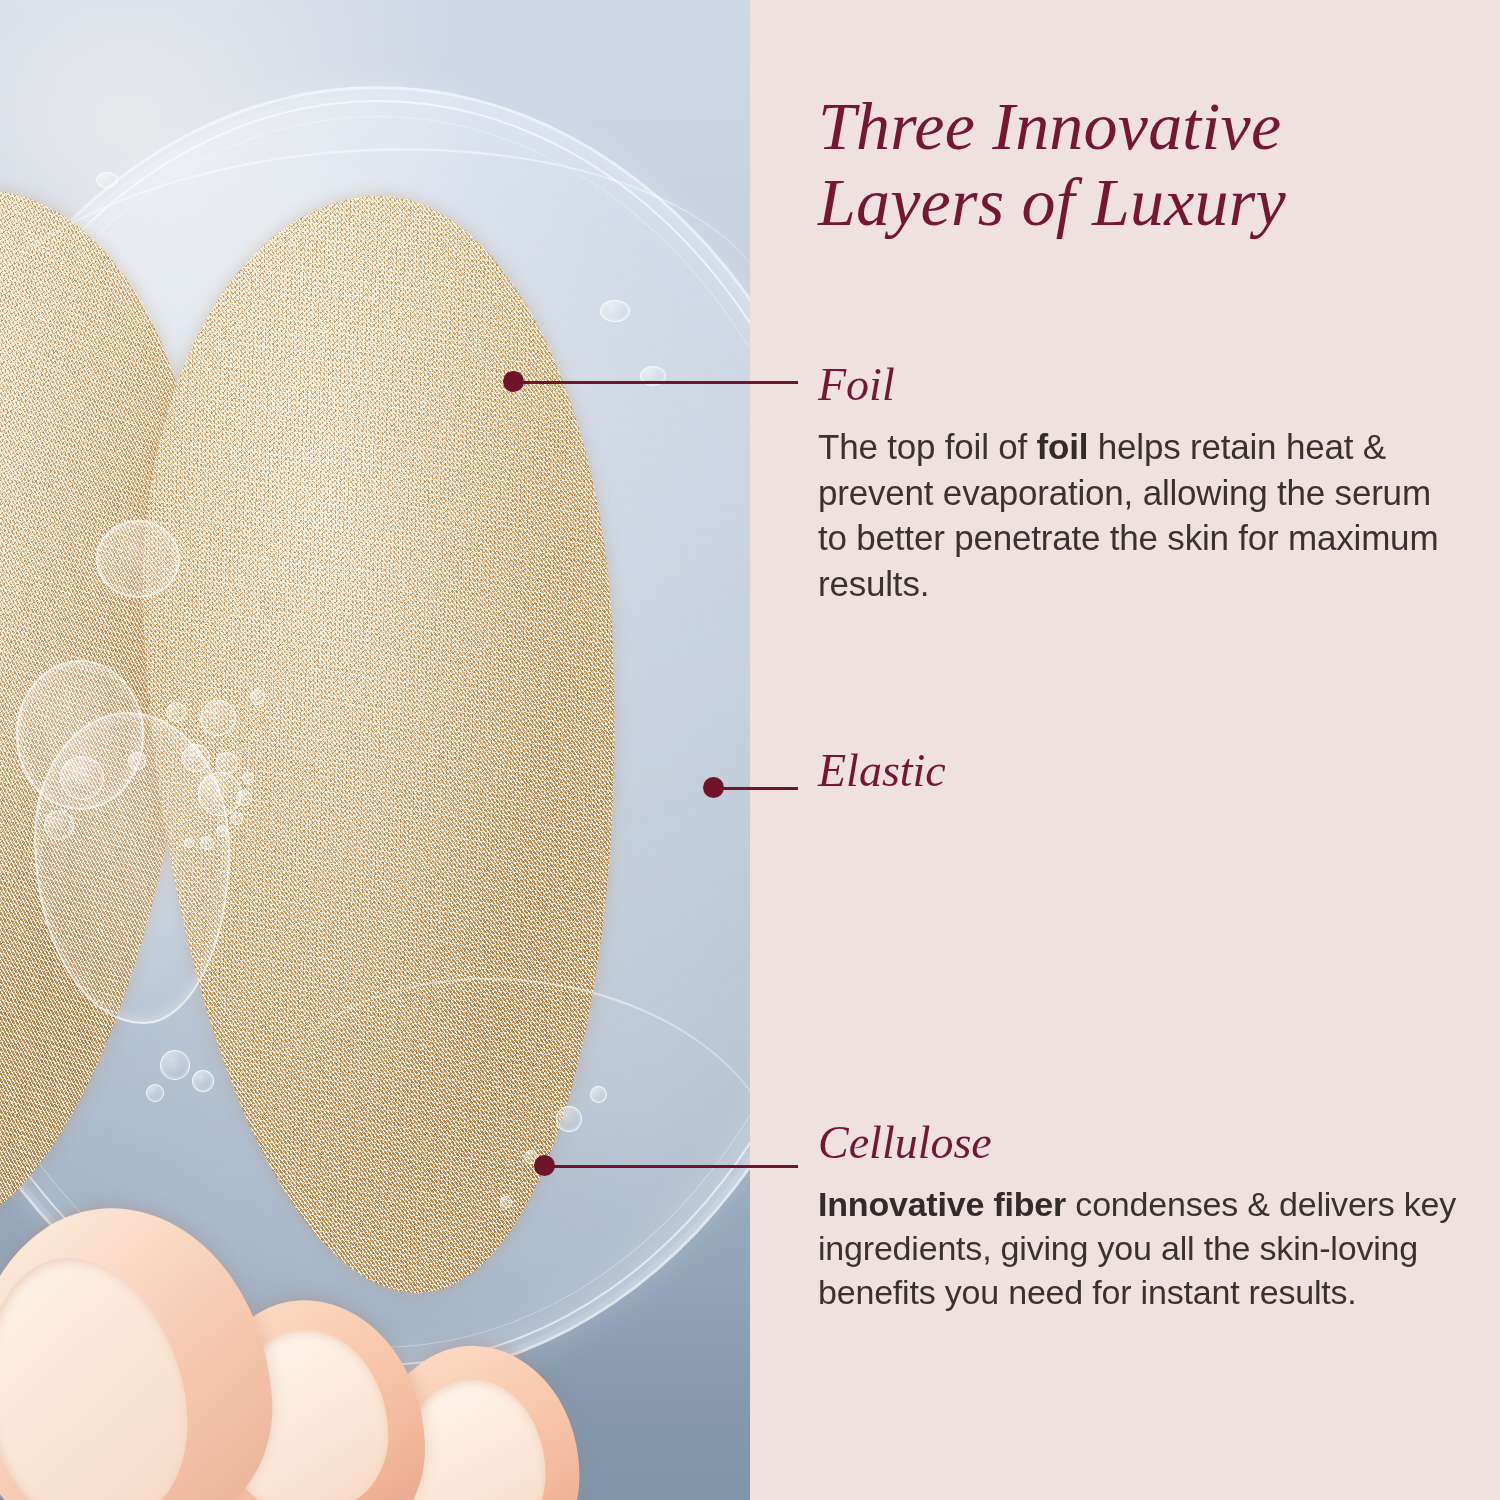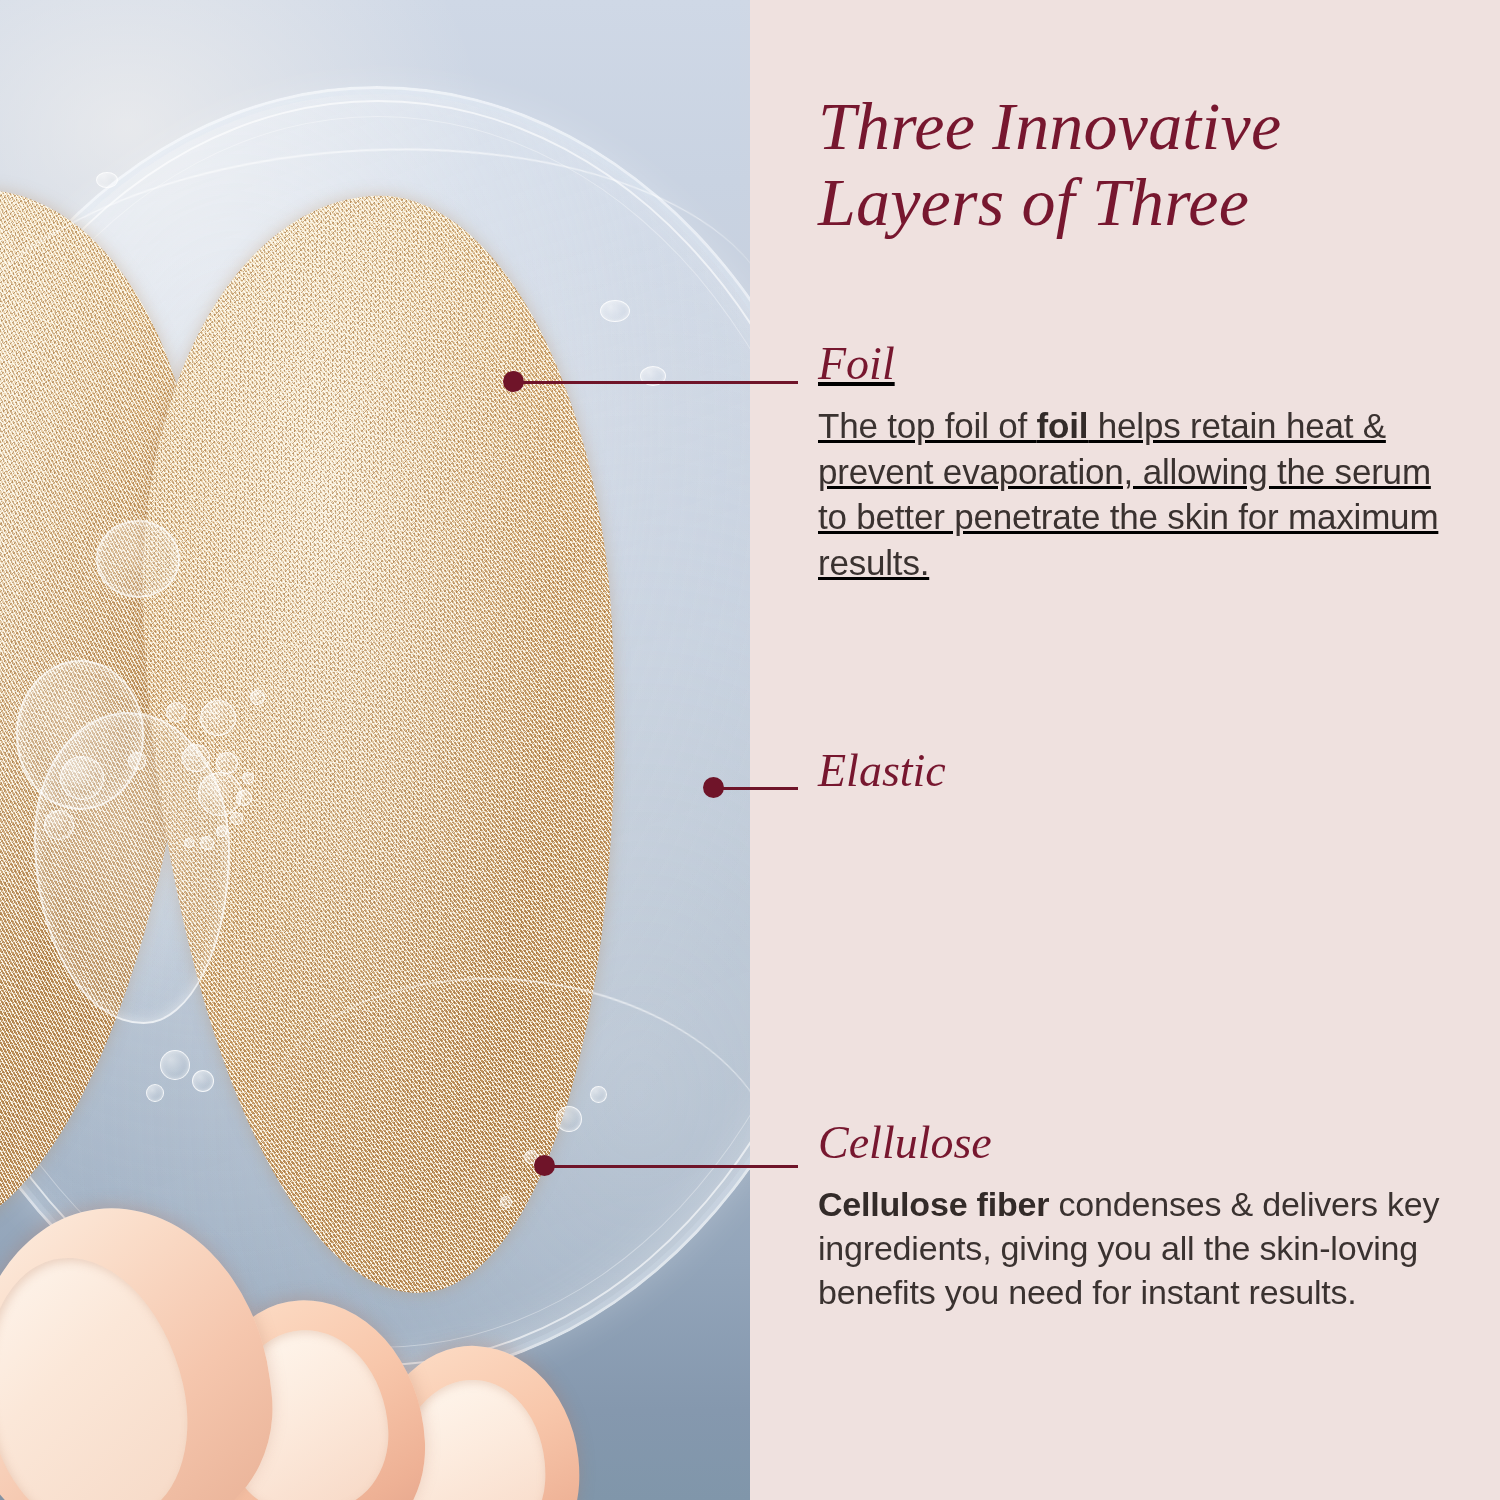--- a/index.html
+++ b/index.html
@@ -201,21 +201,21 @@
     font-family: "Liberation Serif", "DejaVu Serif", serif;
     font-style: italic;
     font-weight: 400;
     font-size: 68px;
     line-height: 1.12;
     letter-spacing: .2px;
     color: #77172f;
   }
 
   .section { position: absolute; left: 68px; width: 646px; }
-  .section-foil      { top: 341px; text-decoration: underline; }
+  .section-foil      { top: 362px; }
   .section-elastic   { top: 748px; }
   .section-cellulose { top: 1120px; }
 
   .section-title {
     font-family: "Liberation Serif", "DejaVu Serif", serif;
     font-style: italic;
     font-weight: 400;
     font-size: 46px;
     line-height: 1.0;
     color: #77172f;
@@ -320,35 +320,35 @@
     </div>
     <div class="finger thumb">
       <div class="thumbnail"></div>
     </div>
   </div>
 
   <div class="content-panel">
 
     <h1 class="headline">
       <span>Three Innovative</span><br>
-      <span>Layers of Three</span>
+      <span>Layers of Luxury</span>
     </h1>
 
     <div class="section section-foil">
       <div class="section-title">Foil</div>
       <div class="section-body"><span>The top foil of </span><b>foil</b><span> helps retain heat &amp; prevent evaporation, allowing the serum to better penetrate the skin for maximum results.</span></div>
     </div>
 
     <div class="section section-elastic">
       <div class="section-title">Elastic</div>
     </div>
 
     <div class="section section-cellulose">
       <div class="section-title">Cellulose</div>
-      <div class="section-body"><b>Cellulose fiber</b><span> condenses &amp; delivers key ingredients, giving you all the skin-loving benefits you need for instant results.</span></div>
+      <div class="section-body"><b>Innovative fiber</b><span> condenses &amp; delivers key ingredients, giving you all the skin-loving benefits you need for instant results.</span></div>
     </div>
   </div>
 
   <div class="leaders">
     <div class="leader-dot  leader-foil-dot"></div>
     <div class="leader-line leader-foil-line"></div>
 
     <div class="leader-dot  leader-elastic-dot"></div>
     <div class="leader-line leader-elastic-line"></div>
 

